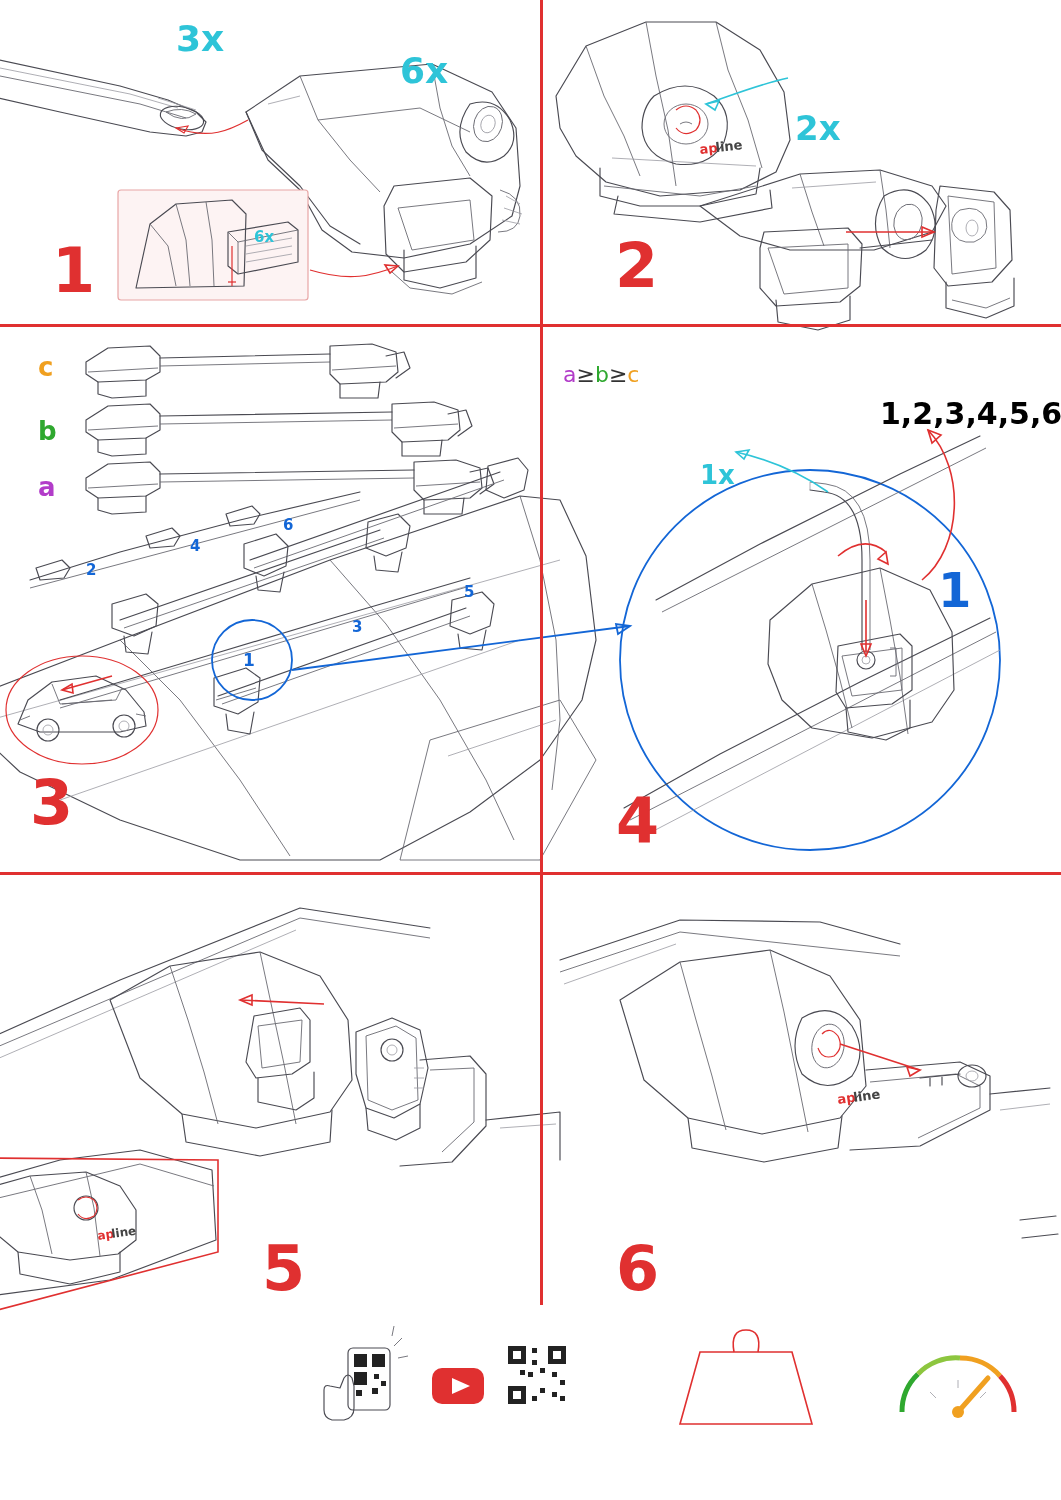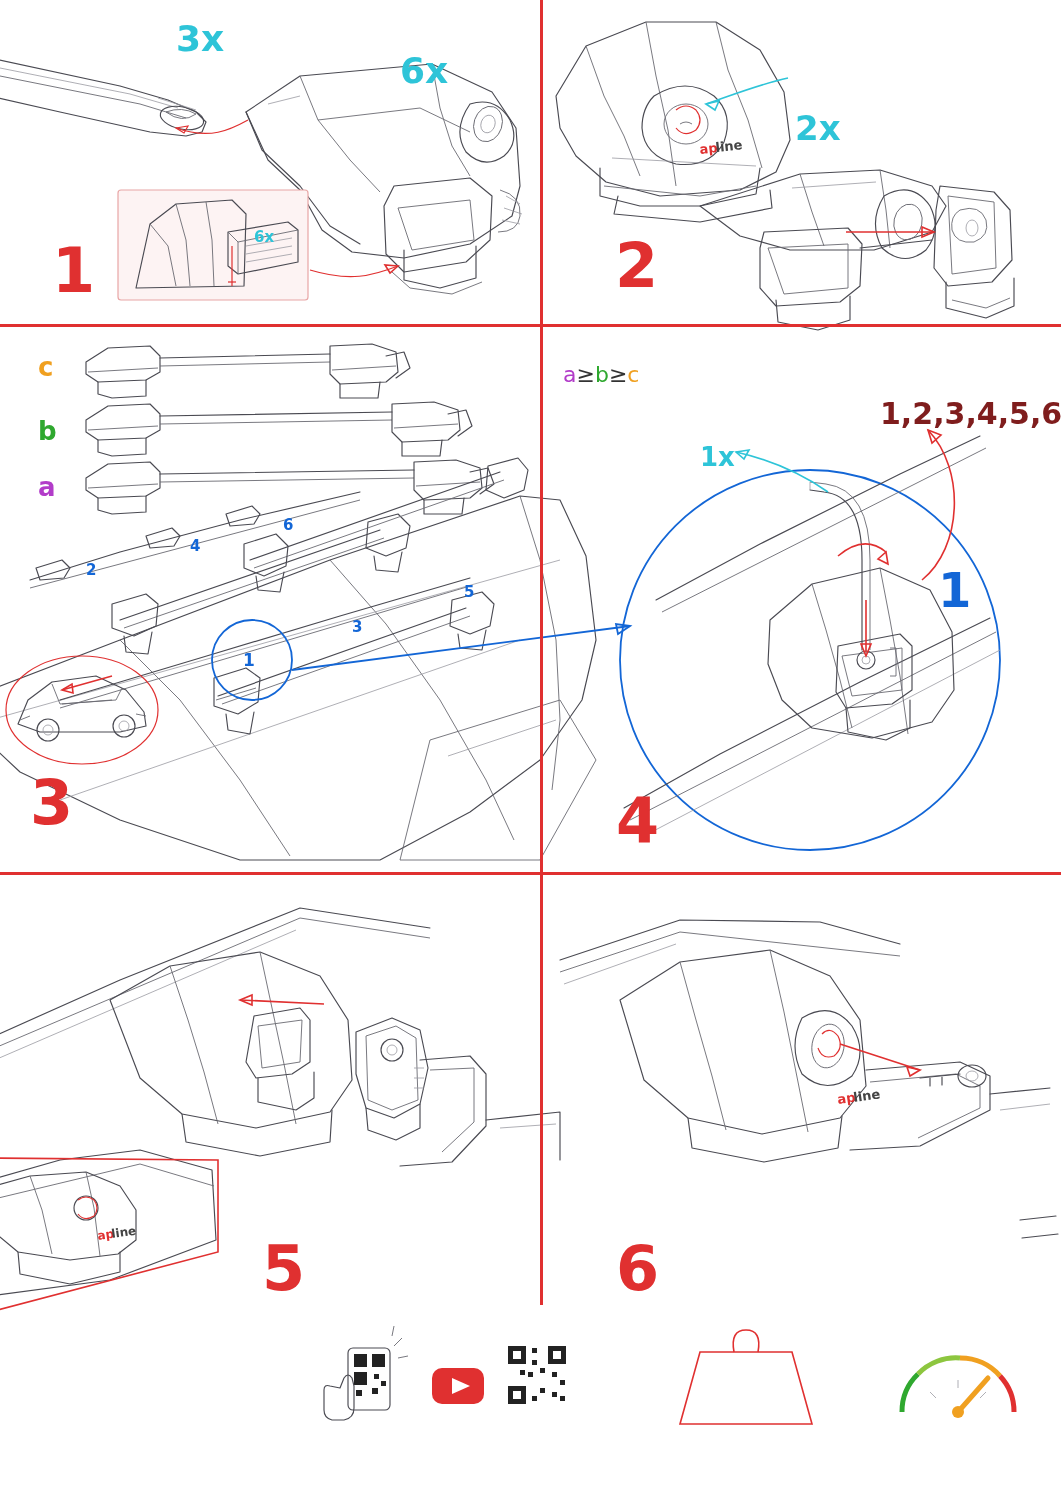--- a/index.html
+++ b/index.html
@@ -38,36 +38,36 @@
   #n3{left:30px;top:772px;}
   #n4{left:616px;top:790px;}
   #n5{left:262px;top:1238px;}
   #n6{left:616px;top:1238px;}
 
   
   .cnt{position:absolute;font-weight:bold;color:#2ec4d8;font-family:"DejaVu Sans", sans-serif;}
   #c3x{left:176px;top:18px;font-size:36px;}
   #c6x{left:400px;top:50px;font-size:36px;}
   #c2x{left:795px;top:60px;font-size:34px;margin-top:48px;}
-  #c1x{left:700px;top:442px;font-size:26px;}
+  #c1x{left:700px;top:460px;font-size:26px;}
   #c6xsmall{left:254px;top:228px;font-size:15px;color:#2ec4d8;}
 
   
   .abc{position:absolute;font-weight:bold;font-size:26px;font-family:"DejaVu Sans", sans-serif;}
   #la{left:38px;top:472px;color:#b23cc9;}
   #lb{left:38px;top:416px;color:#2fa82f;}
   #lc{left:38px;top:352px;color:#f0a020;}
 
   .ineq{position:absolute;left:563px;top:362px;font-size:22px;font-weight:normal;}
   .ineq .a{color:#b23cc9;}
   .ineq .b{color:#2fa82f;}
   .ineq .c{color:#f0a020;}
   .ineq .g{color:#333;}
 
-  #seq{position:absolute;left:880px;top:396px;font-size:30px;font-weight:bold;color:#7f1d1d;}
+  #seq{position:absolute;left:880px;top:396px;font-size:30px;font-weight:bold;color:#000000;}
   #bigone{position:absolute;left:938px;top:562px;font-size:48px;font-weight:bold;color:#1366d6;}
 
   
   .mk{position:absolute;font-size:15px;font-weight:bold;color:#1366d6;}
   #m1{left:243px;top:650px;font-size:17px;}
   #m2{left:86px;top:561px;}
   #m3{left:352px;top:618px;}
   #m4{left:190px;top:537px;}
   #m5{left:464px;top:583px;}
   #m6{left:283px;top:516px;}

